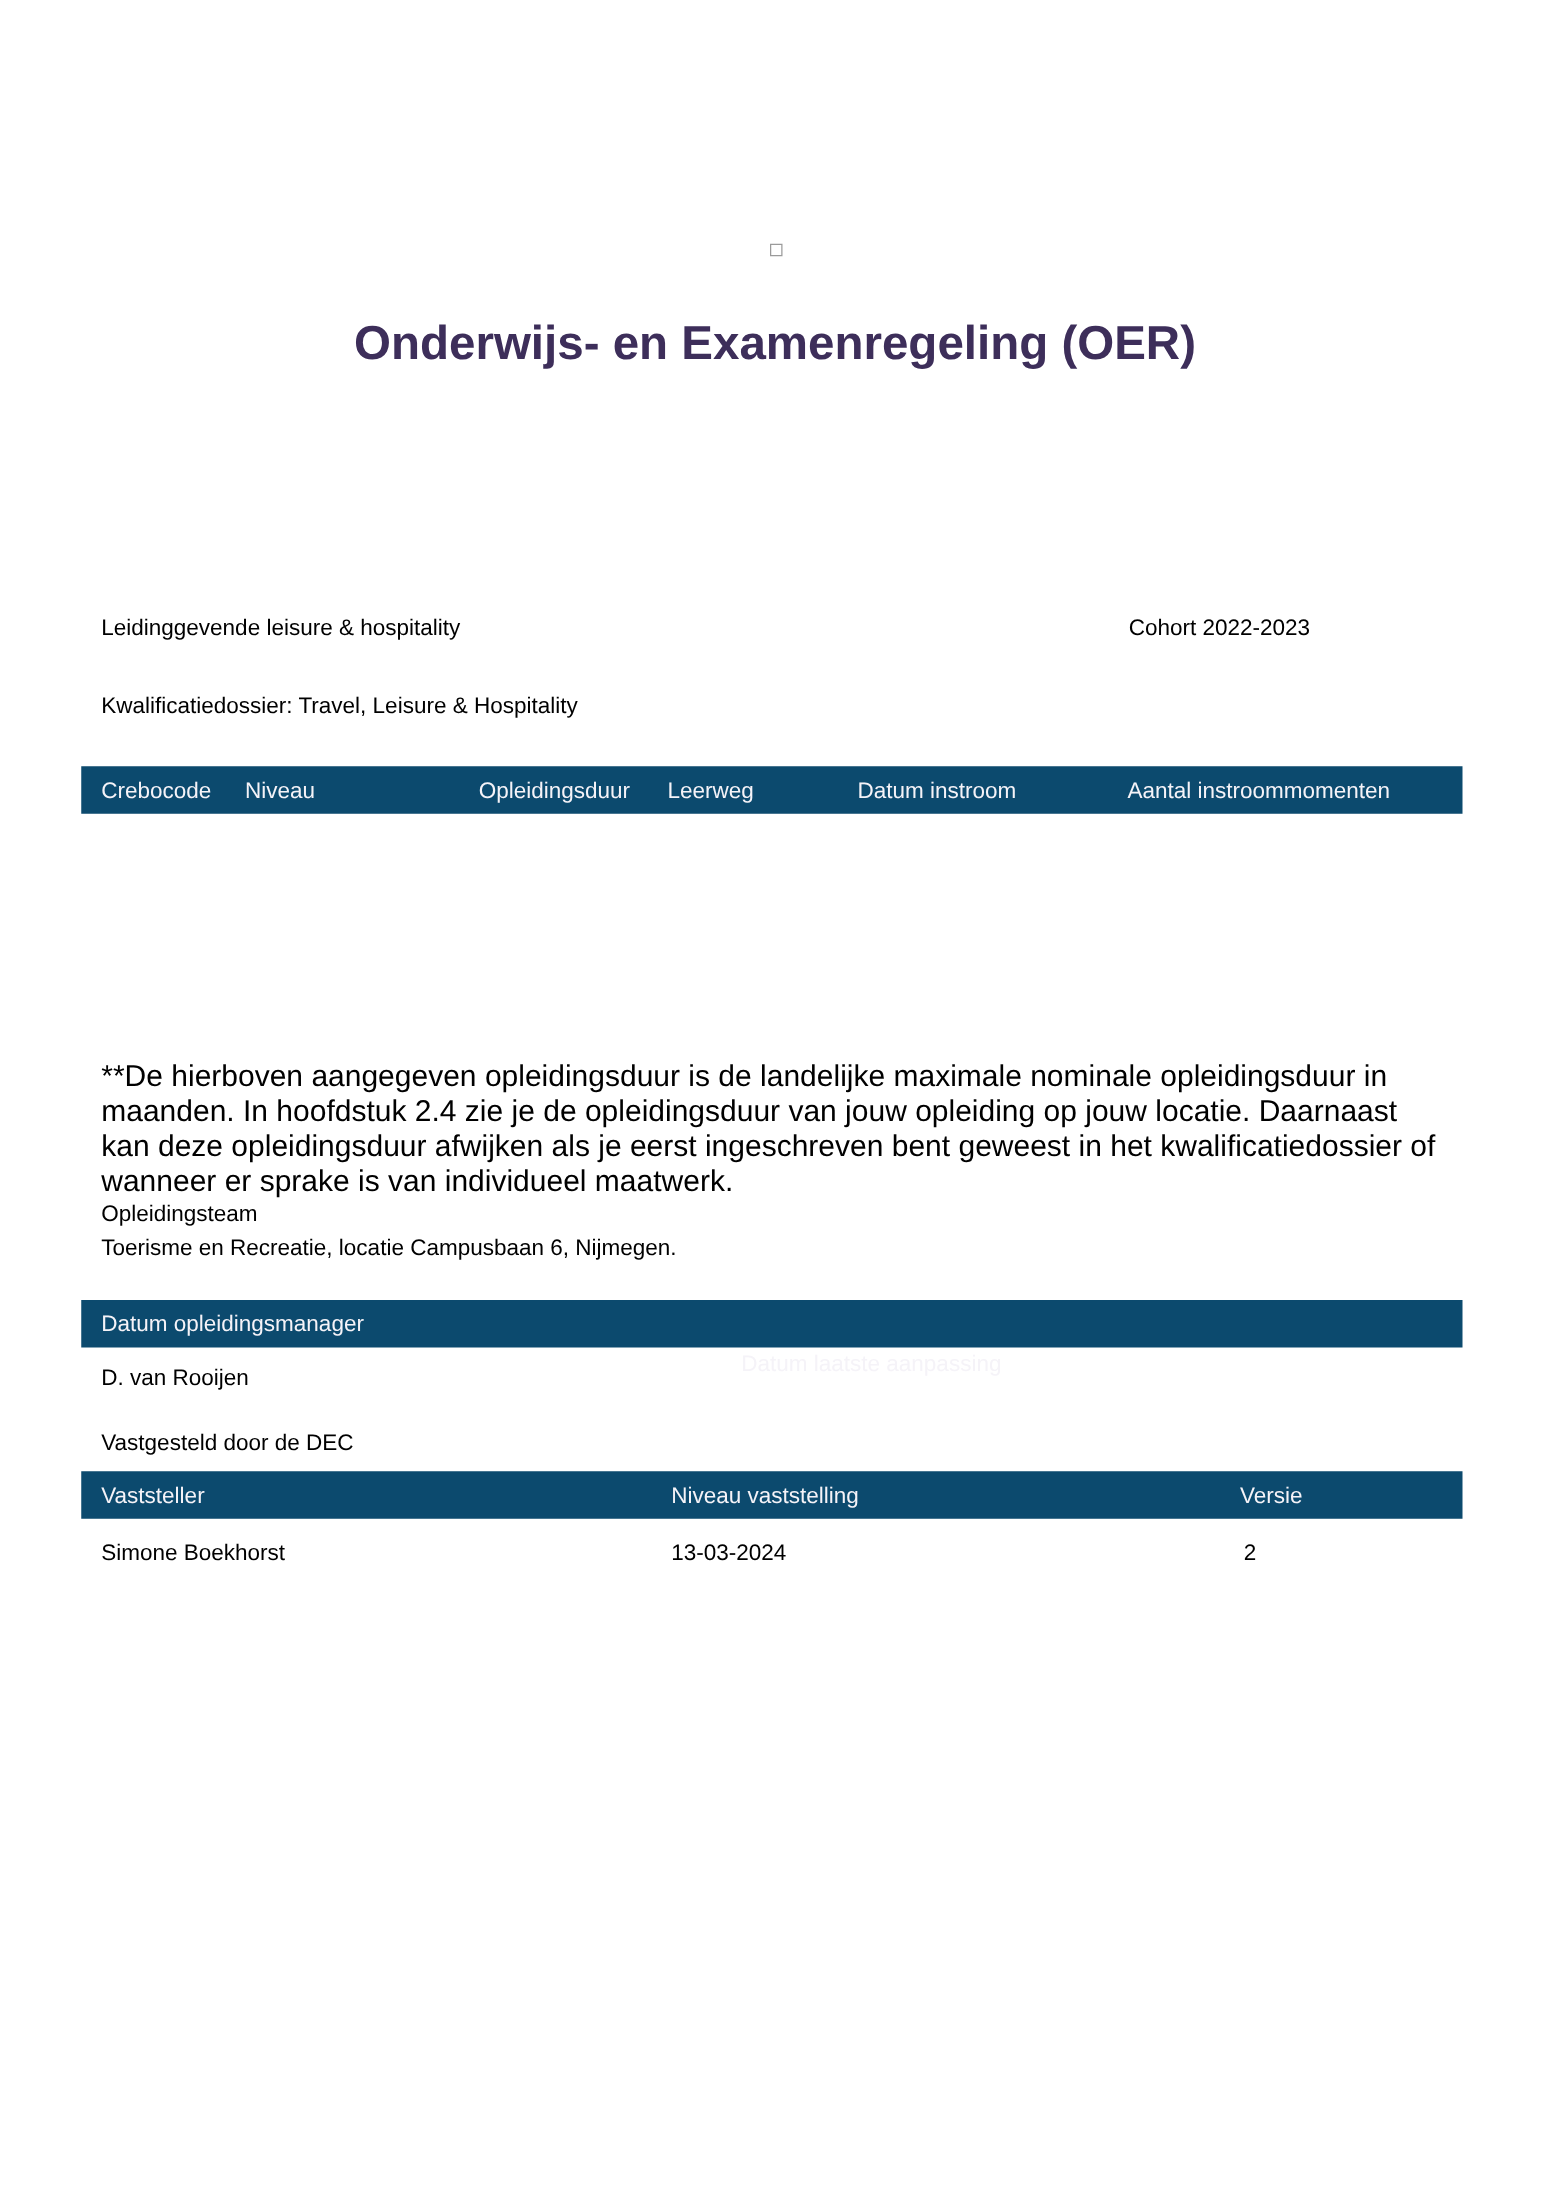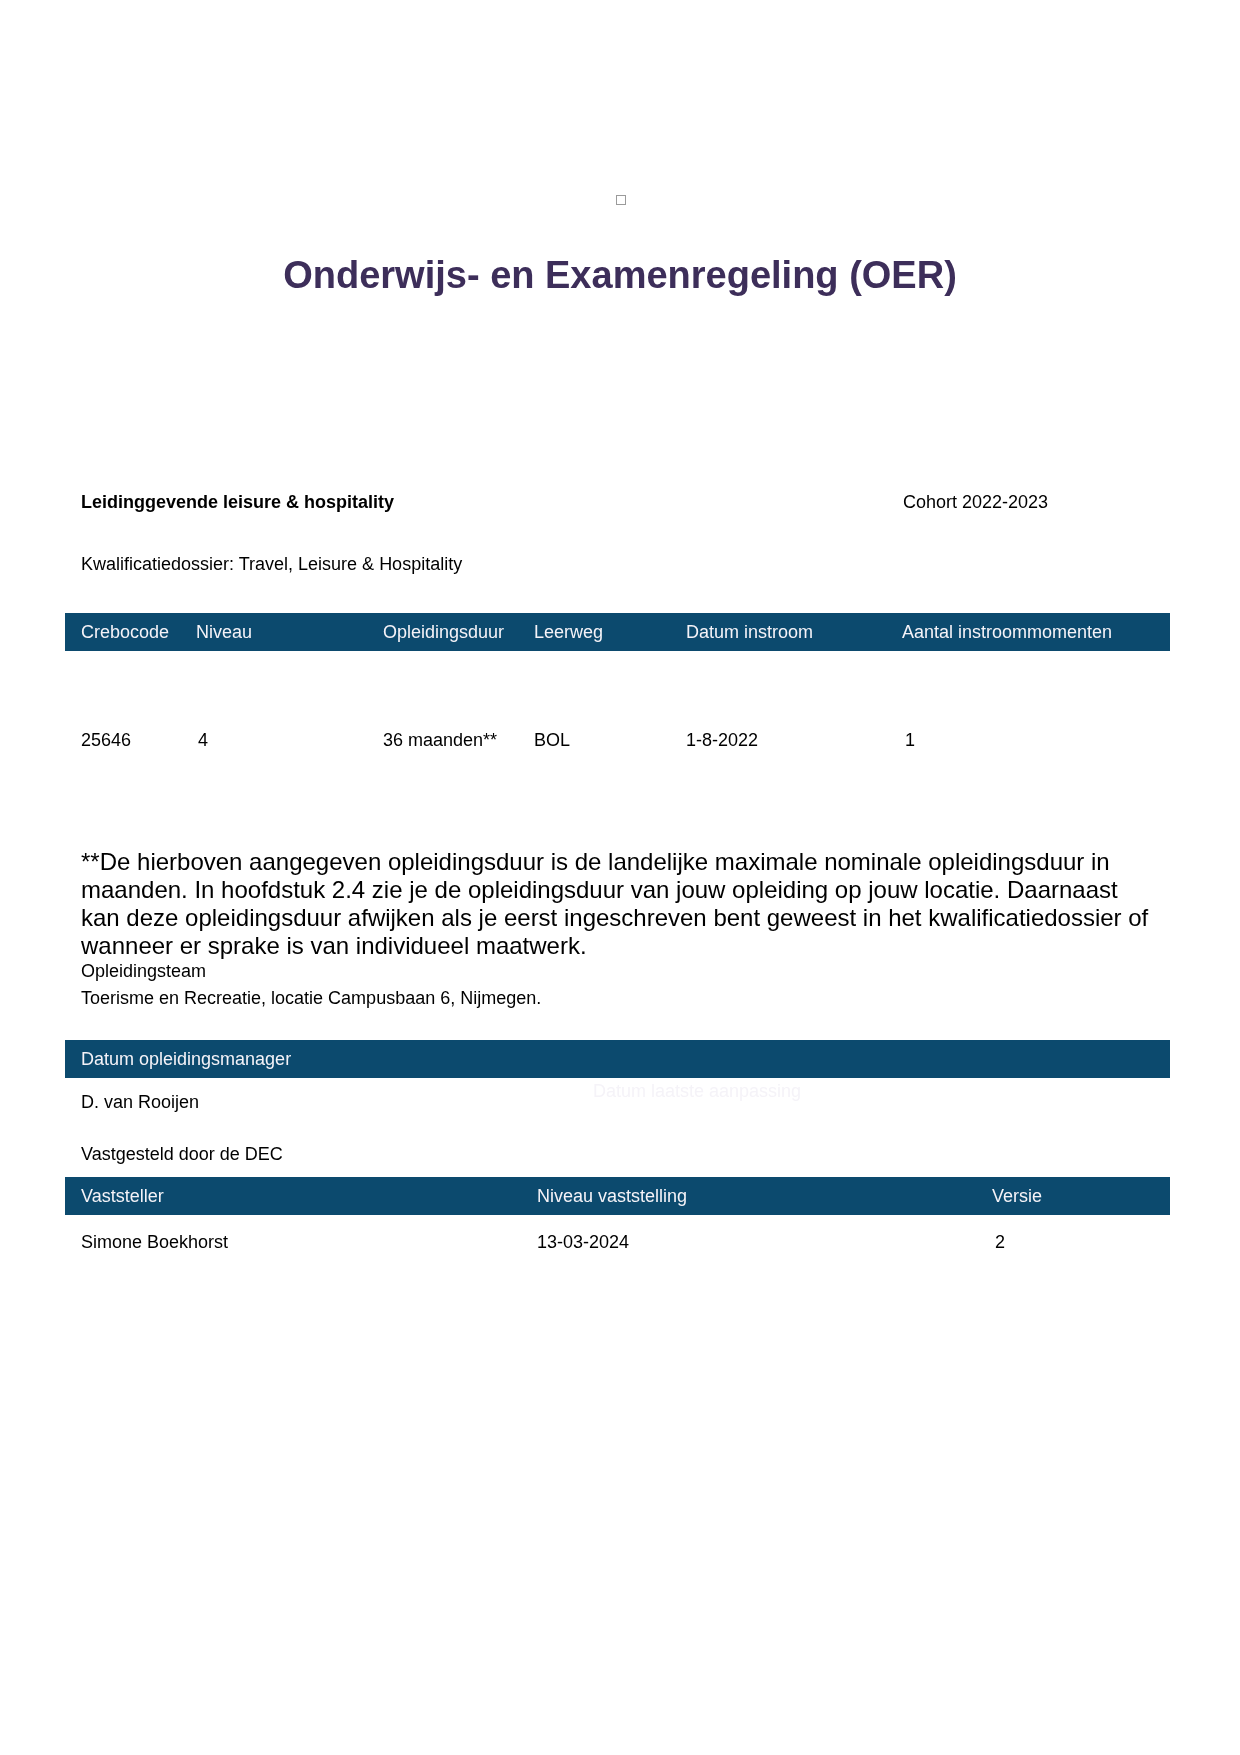--- a/index.html
+++ b/index.html
@@ -38,21 +38,21 @@
     letter-spacing: 0px;
   }
   .txt {
     position: absolute;
     font-size: 18px;
     line-height: 25px;
     color: #000000;
     white-space: nowrap;
   }
   .txt.wrapping { white-space: normal; }
-  .bold { font-weight: bold; }
+  .bold { font-weight: normal; }
   .col-right {
     left: 903px;
     width: 256px;
     white-space: normal;
   }
   .bar {
     position: absolute;
     left: 65px;
     width: 1105px;
     height: 38px;
@@ -107,28 +107,20 @@
 
   <div class="bar" style="top:613px;">
     <span class="cell" style="left:16px;">Crebocode</span>
     <span class="cell" style="left:131px;">Niveau</span>
     <span class="cell" style="left:318px;">Opleidingsduur</span>
     <span class="cell" style="left:469px;">Leerweg</span>
     <span class="cell" style="left:621px;">Datum instroom</span>
     <span class="cell" style="left:837px;">Aantal instroommomenten</span>
   </div>
 
-  <div class="row" style="top:728px;">
-    <span class="cell" style="left:16px;">25646</span>
-    <span class="cell" style="left:133px;">4</span>
-    <span class="cell" style="left:318px;">36 maanden**</span>
-    <span class="cell" style="left:469px;">BOL</span>
-    <span class="cell" style="left:621px;">1-8-2022</span>
-    <span class="cell" style="left:840px;">1</span>
-  </div>
 
   <div class="footnote">**De hierboven aangegeven opleidingsduur is de landelijke maximale nominale opleidingsduur in maanden. In hoofdstuk 2.4 zie je de opleidingsduur van jouw opleiding op jouw locatie. Daarnaast kan deze opleidingsduur afwijken als je eerst ingeschreven bent geweest in het kwalificatiedossier of wanneer er sprake is van individueel maatwerk.</div>
 
   <div class="txt" style="left:81px; top:959px;">Opleidingsteam</div>
   <div class="txt" style="left:81px; top:986px;">Toerisme en Recreatie, locatie Campusbaan 6, Nijmegen.</div>
 
   <div class="bar" style="top:1040px;">
     <span class="cell" style="left:16px;">Datum opleidingsmanager</span>
     <span class="cell" style="left:528px;margin-top:32px;">Datum laatste aanpassing</span>
   </div>

